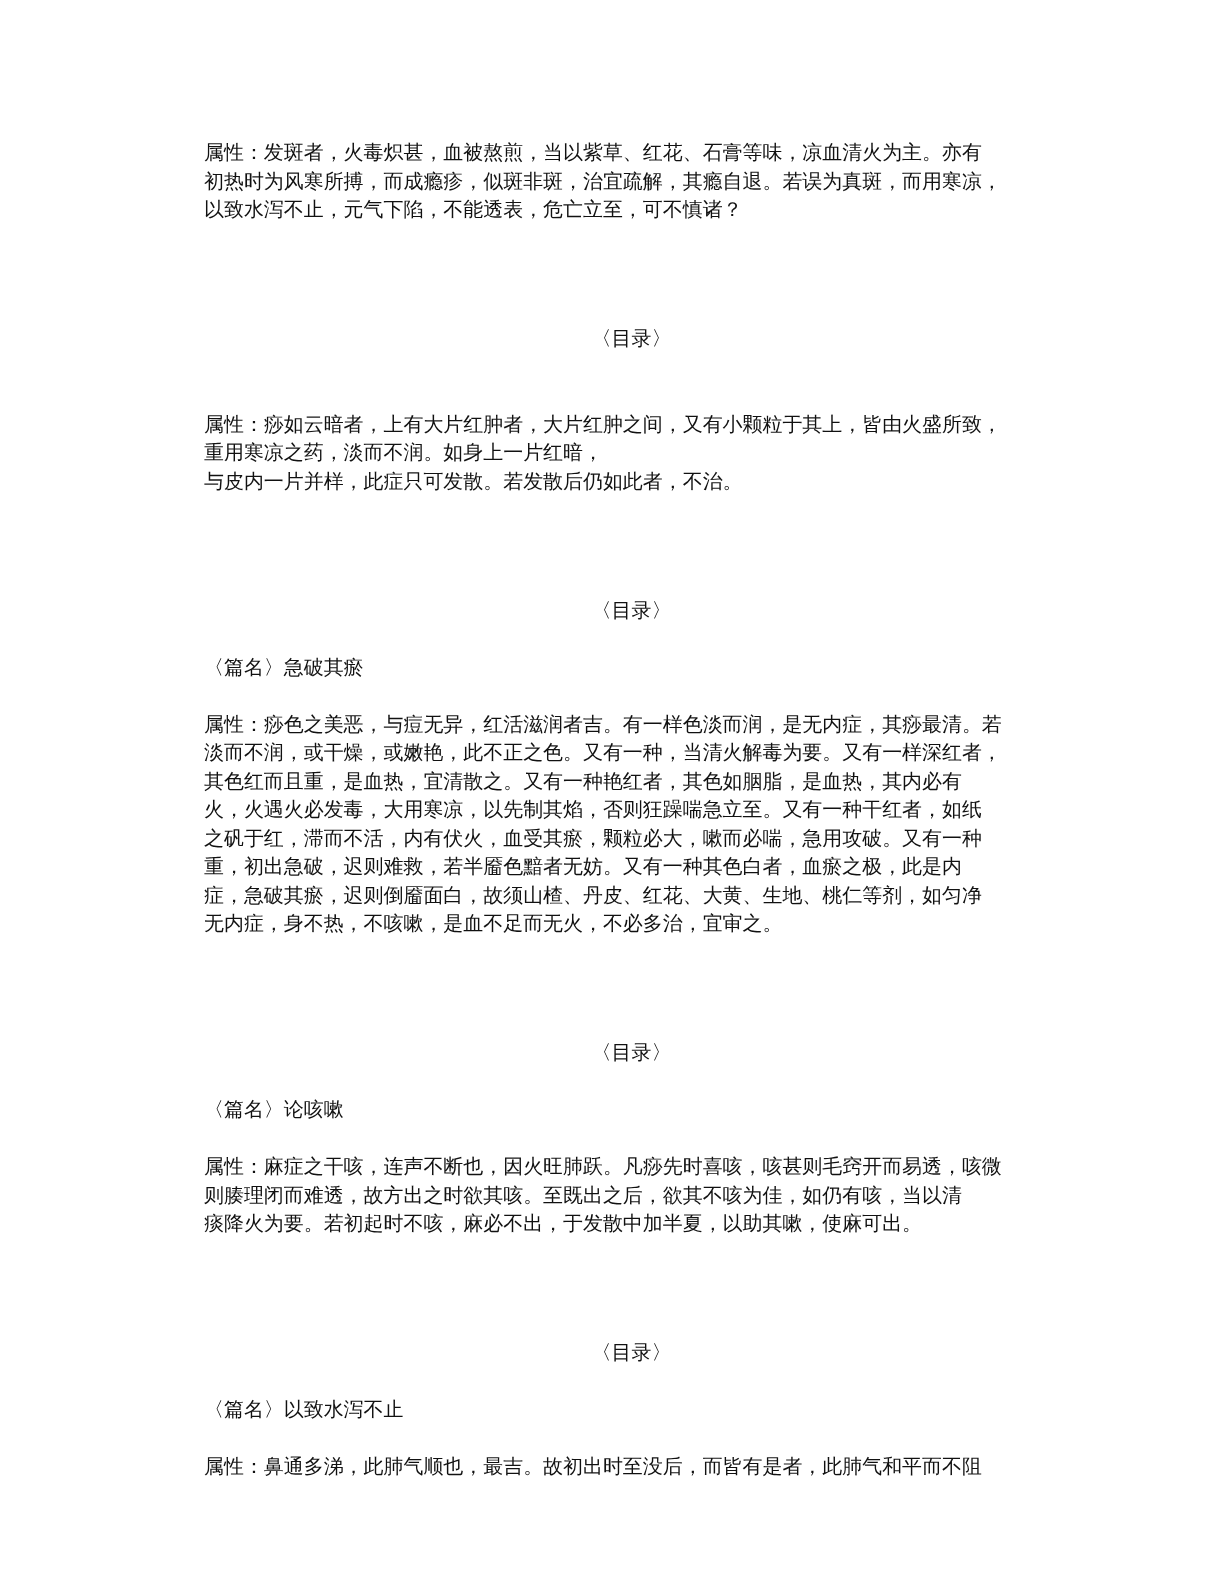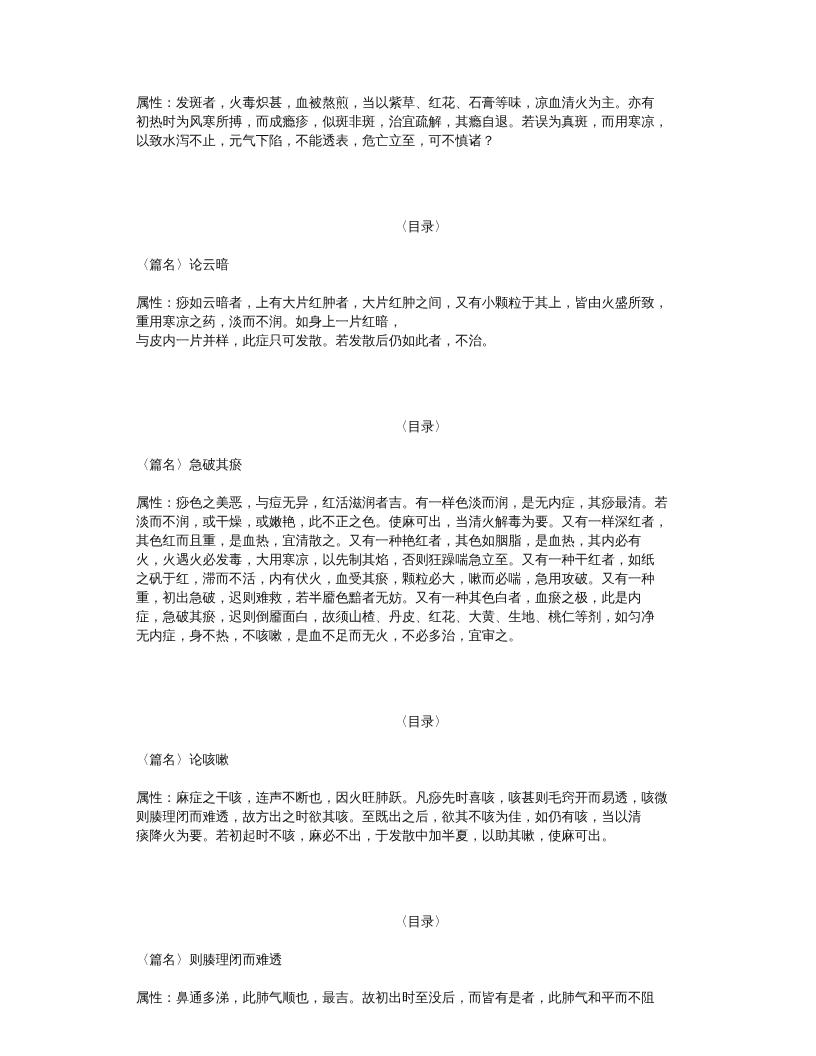--- a/index.html
+++ b/index.html
@@ -21,37 +21,36 @@
   <p class="para">
     <span class="line">属性：发斑者，火毒炽甚，血被熬煎，当以紫草、红花、石膏等味，凉血清火为主。亦有</span>
     <span class="line">初热时为风寒所搏，而成瘾疹，似斑非斑，治宜疏解，其瘾自退。若误为真斑，而用寒凉，</span>
     <span class="line">以致水泻不止，元气下陷，不能透表，危亡立至，可不慎诸？</span>
   </p>
 
   <div class="gap-large"></div>
 
   <p class="toc">〈目录〉</p>
   <div class="gap-head"></div>
-  <p class="title">〈篇名〉论云暗</p>
   <div class="gap-head"></div>
   <p class="para">
     <span class="line">属性：痧如云暗者，上有大片红肿者，大片红肿之间，又有小颗粒于其上，皆由火盛所致，</span>
     <span class="line">重用寒凉之药，淡而不润。如身上一片红暗，</span>
     <span class="line">与皮内一片并样，此症只可发散。若发散后仍如此者，不治。</span>
   </p>
 
   <div class="gap-large"></div>
 
   <p class="toc">〈目录〉</p>
   <div class="gap-head"></div>
   <p class="title">〈篇名〉急破其瘀</p>
   <div class="gap-head"></div>
   <p class="para">
     <span class="line">属性：痧色之美恶，与痘无异，红活滋润者吉。有一样色淡而润，是无内症，其痧最清。若</span>
-    <span class="line">淡而不润，或干燥，或嫩艳，此不正之色。使麻可出，当清火解毒为要。又有一样深红者，</span>
+    <span class="line">淡而不润，或干燥，或嫩艳，此不正之色。又有一种，当清火解毒为要。又有一样深红者，</span>
     <span class="line">其色红而且重，是血热，宜清散之。又有一种艳红者，其色如胭脂，是血热，其内必有</span>
     <span class="line">火，火遇火必发毒，大用寒凉，以先制其焰，否则狂躁喘急立至。又有一种干红者，如纸</span>
     <span class="line">之矾于红，滞而不活，内有伏火，血受其瘀，颗粒必大，嗽而必喘，急用攻破。又有一种</span>
     <span class="line">重，初出急破，迟则难救，若半靥色黯者无妨。又有一种其色白者，血瘀之极，此是内</span>
     <span class="line">症，急破其瘀，迟则倒靥面白，故须山楂、丹皮、红花、大黄、生地、桃仁等剂，如匀净</span>
     <span class="line">无内症，身不热，不咳嗽，是血不足而无火，不必多治，宜审之。</span>
   </p>
 
   <div class="gap-large"></div>
 
@@ -62,19 +61,19 @@
   <p class="para">
     <span class="line">属性：麻症之干咳，连声不断也，因火旺肺跃。凡痧先时喜咳，咳甚则毛窍开而易透，咳微</span>
     <span class="line">则腠理闭而难透，故方出之时欲其咳。至既出之后，欲其不咳为佳，如仍有咳，当以清</span>
     <span class="line">痰降火为要。若初起时不咳，麻必不出，于发散中加半夏，以助其嗽，使麻可出。</span>
   </p>
 
   <div class="gap-large"></div>
 
   <p class="toc">〈目录〉</p>
   <div class="gap-head"></div>
-  <p class="title">〈篇名〉则腠理闭而难透</p>
+  <p class="title">〈篇名〉以致水泻不止</p>
   <div class="gap-head"></div>
   <p class="para">
     <span class="line">属性：鼻通多涕，此肺气顺也，最吉。故初出时至没后，而皆有是者，此肺气和平而不阻</span>
   </p>
 
 </div>
 
 </body></html>

